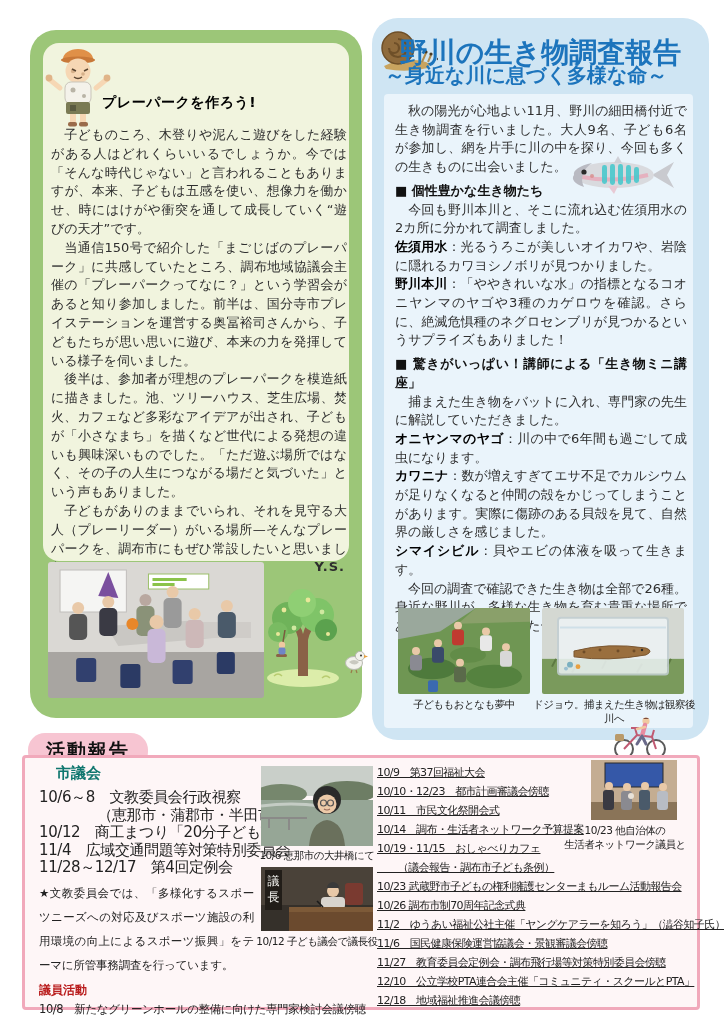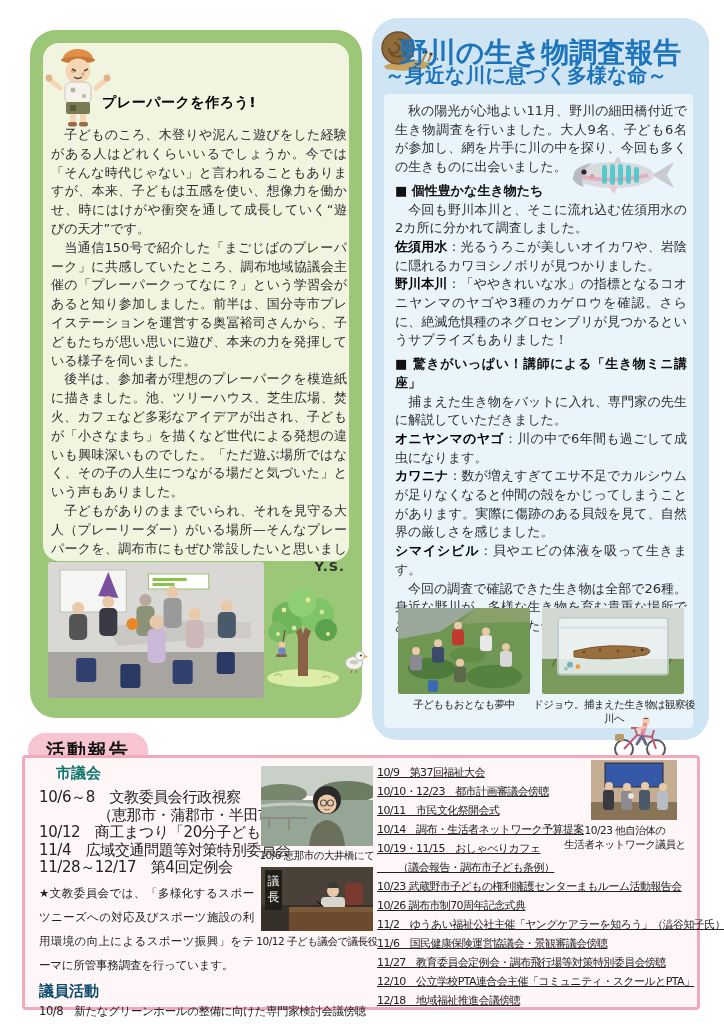--- a/index.html
+++ b/index.html
@@ -36,21 +36,21 @@
   .cap2{left:148px;top:604px;width:164px;}
 
   
   .pp{left:22px;top:755px;width:672px;height:249px;background:#fef6f7;border:3px solid #f1a9bb;border-radius:4px;}
   .act-pill{left:28px;top:733px;padding:5px 18px;background:#f7c5d2;border-radius:17px;
             font-size:19px;font-weight:bold;color:#111;letter-spacing:2px;}
   .bike{left:610px;top:714px;width:60px;height:46px;}
   .col-l{left:14px;top:6px;width:218px;}
   .col-r{left:352px;top:5px;width:316px;}
   .bh{color:#0f766e;font-weight:bold;font-size:15px;margin:0 0 6px 17px;}
-  .bh2{color:#0c4a6e;font-weight:bold;font-size:15px;margin:3px 0 3px 0;}
+  .bh2{color:#b91c1c;font-weight:bold;font-size:12px;margin:3px 0 3px 0;}
   .cl{font-size:15px;line-height:17.5px;white-space:nowrap;letter-spacing:-0.4px;color:#222;}
   .note{font-size:11.5px;line-height:24px;width:215px;margin:4px 0 5px 0;text-align:justify;letter-spacing:-0.2px;color:#222;}
   .ml{font-size:11.5px;white-space:nowrap;letter-spacing:-0.4px;margin-top:2px;color:#222;}
   .rl{font-size:11px;line-height:19px;white-space:nowrap;letter-spacing:-0.6px;color:#222;text-decoration:underline;}
   .aph1{left:236px;top:8px;width:112px;height:80px;overflow:hidden;}
   .acap1{left:224px;top:91px;width:136px;font-size:10.5px;text-align:center;letter-spacing:-0.5px;color:#222;}
   .aph2{left:236px;top:109px;width:112px;height:64px;overflow:hidden;}
   .acap2{left:224px;top:177px;width:136px;font-size:10.5px;text-align:center;letter-spacing:-0.5px;color:#222;}
   .aph3{left:566px;top:2px;width:86px;height:60px;overflow:hidden;}
   .acap3a{left:528px;top:66px;width:144px;font-size:10.5px;text-align:center;letter-spacing:-0.5px;color:#222;}

